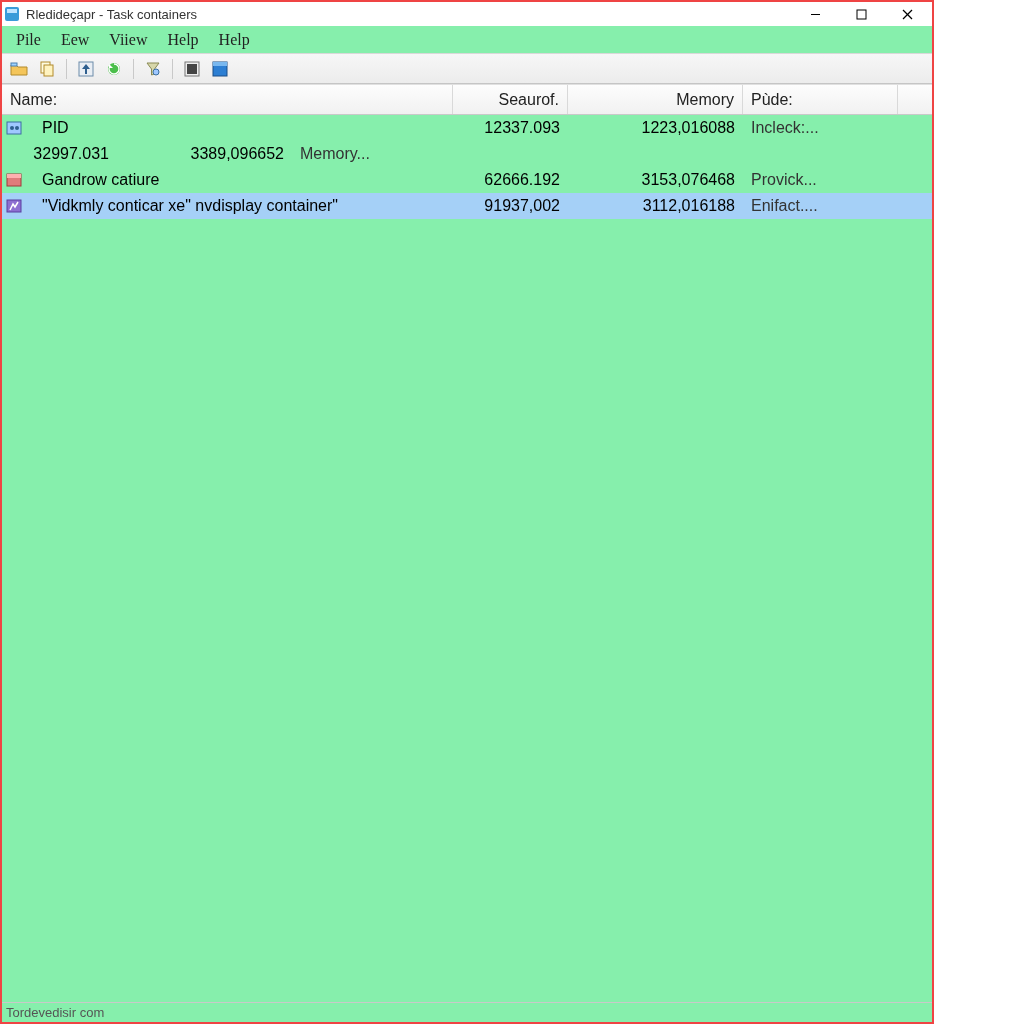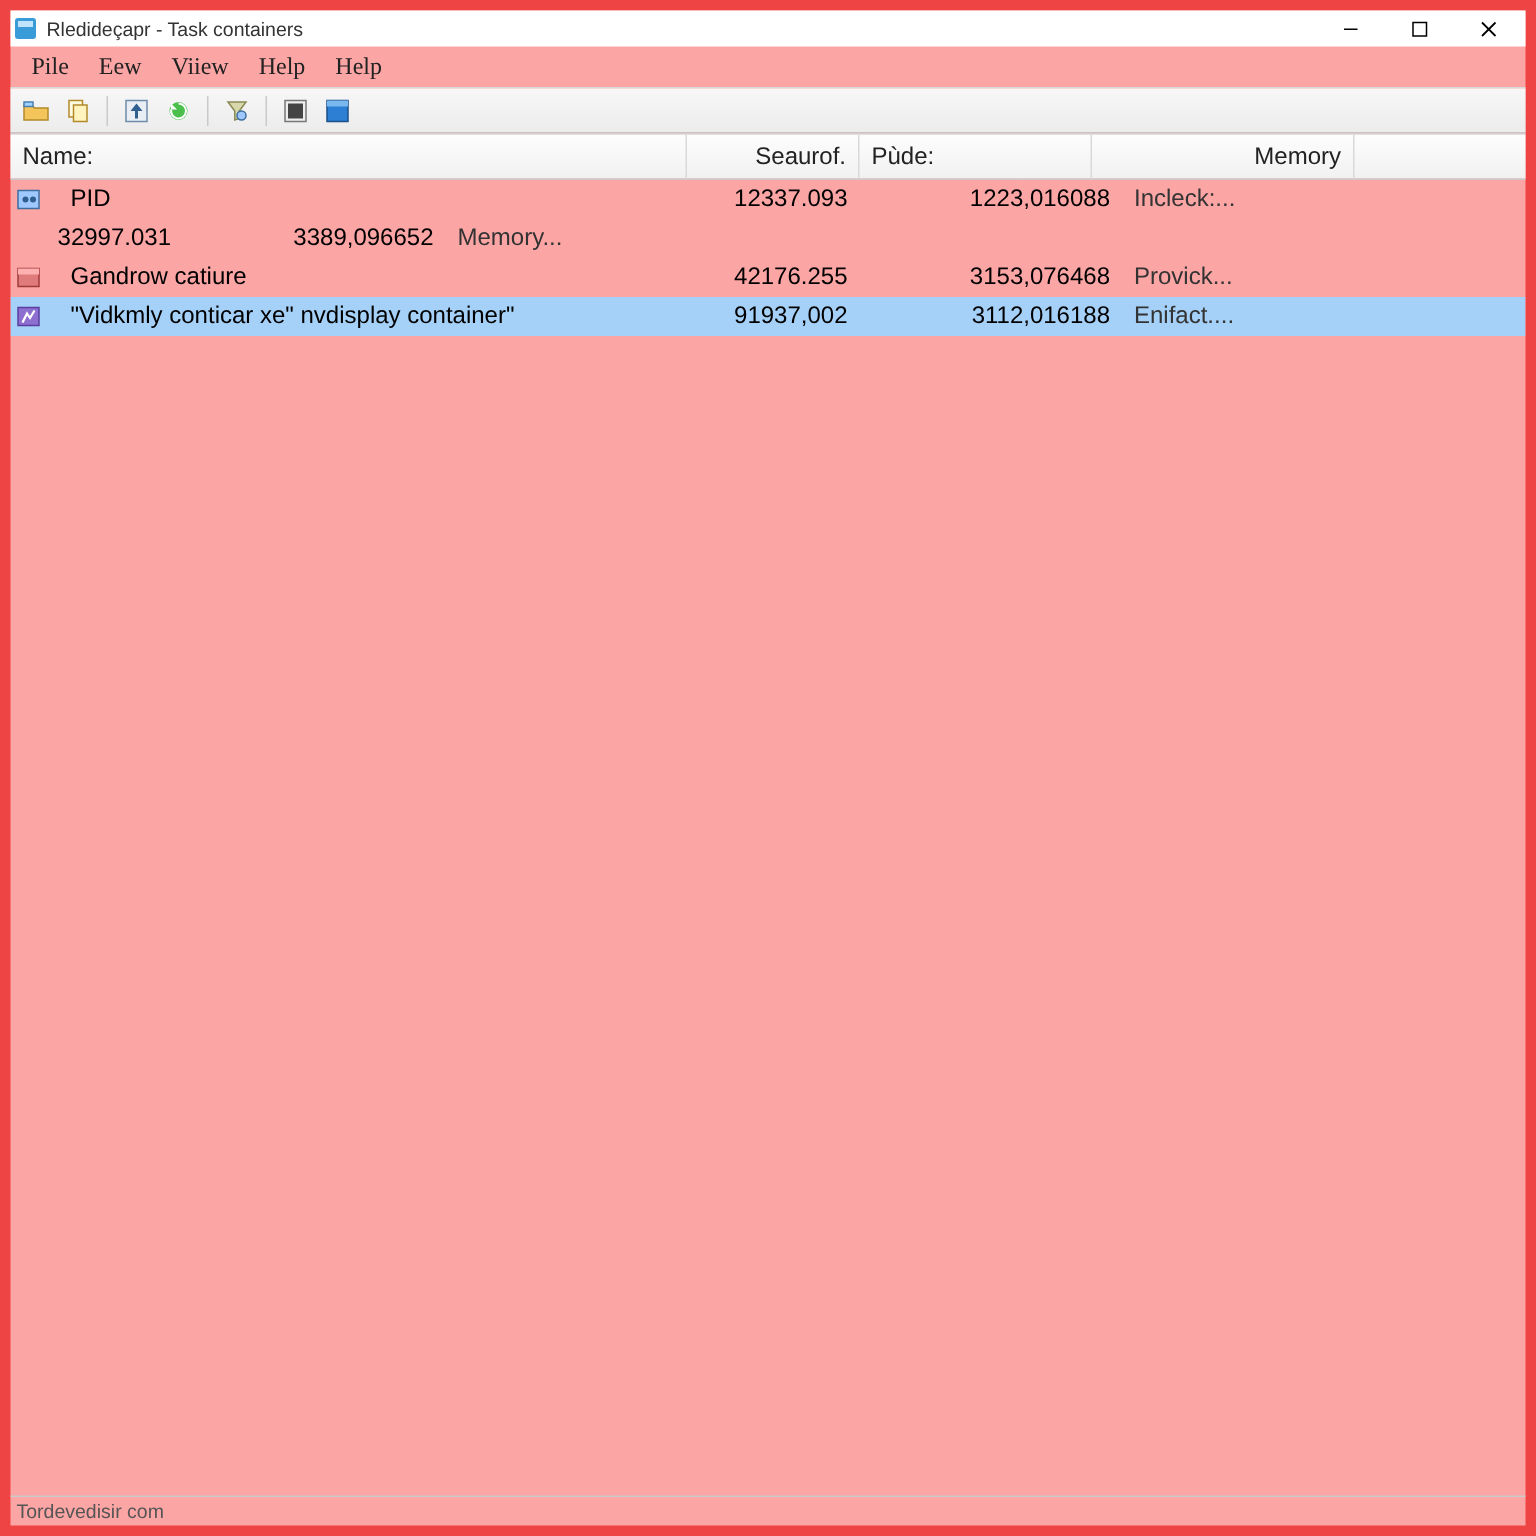--- a/index.html
+++ b/index.html
@@ -1,17 +1,17 @@
 <!DOCTYPE html>
 <html><head>
 <meta charset="utf-8">
 <style>
   * { box-sizing: border-box; margin: 0; padding: 0; }
   html, body { width: 1024px; height: 1024px; overflow: hidden; font-family: "Segoe UI", Tahoma, sans-serif; font-size: 15px; background: #fff; color: #000; }
-  .window { width: 1024px; height: 1024px; display: flex; flex-direction: column; border: 7px solid #ef4444; background: #fca5a5; position: relative; }
+  .window { width: 934px; height: 1024px; display: flex; flex-direction: column; border: 2px solid #ef4444; background: #86efac; position: relative; }
   
   .titlebar { height: 24px; display: flex; align-items: center; padding: 0 2px; background: #fff; }
   .titlebar .app-icon { width: 16px; height: 16px; margin-right: 6px; display: inline-flex; align-items: center; justify-content: center; }
   .titlebar .title { flex: 1; font-size: 13px; color: #333; }
   .titlebar .win-controls { display: flex; }
   .titlebar .win-btn { width: 46px; height: 24px; display: flex; align-items: center; justify-content: center; }
   .titlebar .win-btn svg { width: 11px; height: 11px; }
   
   .menubar { height: 28px; display: flex; align-items: center; padding: 0 4px; border-bottom: 1px solid #d9d9d9; font-family: Liberation Serif, serif; }
   .menubar .menu-item { padding: 4px 10px; font-size: 16px; color: #222; cursor: default; }
@@ -126,22 +126,22 @@
           <rect x="1" y="1" width="14" height="14" fill="#2d7fd3" stroke="#1a4f88"></rect>
           <rect x="1" y="1" width="14" height="4" fill="#79b8ef"></rect>
         </svg>
     </div>
   </div>
 
   <div class="content">
     <div class="header-row">
       <div class="col col-name">Name:</div>
       <div class="col col-search">Seaurof.</div>
+      <div class="col col-memory">Memory</div>
       <div class="col col-pide">Pùde:</div>
-      <div class="col col-memory">Memory</div>
     </div>
 
     <div class="rows">
 
       <div class="row">
         <div class="cell c-name">
           <span class="proc-icon">
             <svg viewBox="0 0 16 16">
                 <rect x="1" y="2" width="14" height="12" fill="#9fc8ff" stroke="#3a6fa0"></rect>
                 <circle cx="6" cy="8" r="2" fill="#2f5f8f"></circle>
@@ -164,21 +164,21 @@
       <div class="row">
         <div class="cell c-name">
           <span class="proc-icon">
             <svg viewBox="0 0 16 16">
                 <rect x="1" y="2" width="14" height="12" fill="#e07b7b" stroke="#a03a3a"></rect>
                 <rect x="1" y="2" width="14" height="4" fill="#ffb0b0"></rect>
               </svg>
           </span>
           <span>Gandrow catiure</span>
         </div>
-        <div class="cell c-search">42176.255</div>
+        <div class="cell c-search">62666.192</div>
         <div class="cell c-memory">3153,076468</div>
         <div class="cell c-pide">Provick...</div>
       </div>
 
       <div class="row selected">
         <div class="cell c-name">
           <span class="proc-icon">
             <svg viewBox="0 0 16 16">
                 <rect x="1" y="2" width="14" height="12" fill="#8d6fd1" stroke="#5a3fa0"></rect>
                 <path d="M4 12l3-6 2 3 3-5" fill="none" stroke="#fff" stroke-width="1.5"></path>

